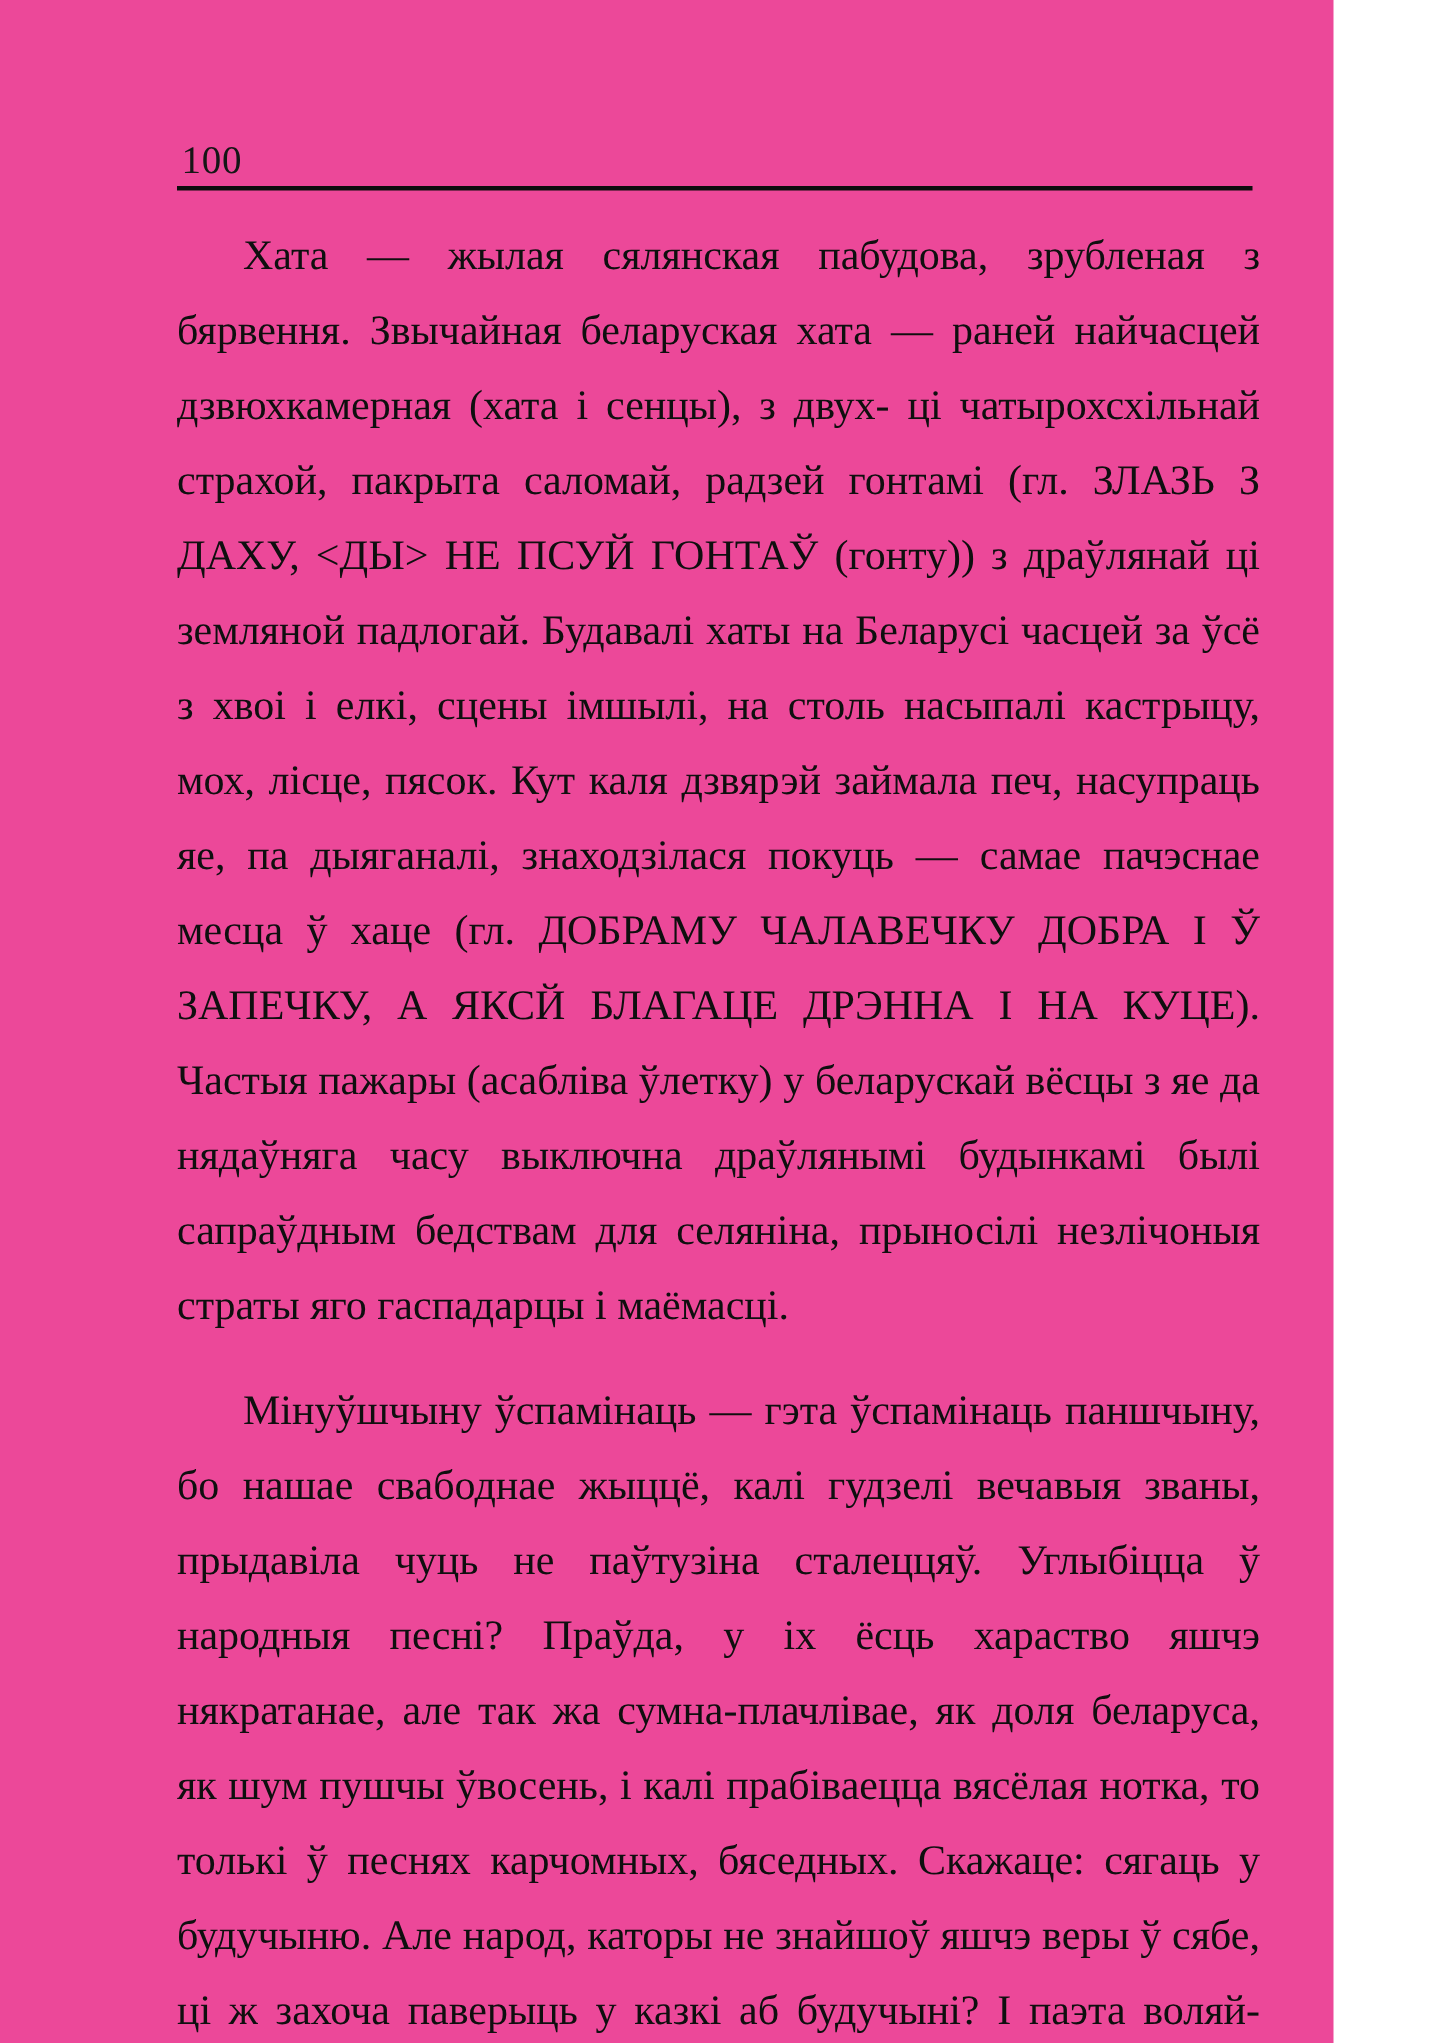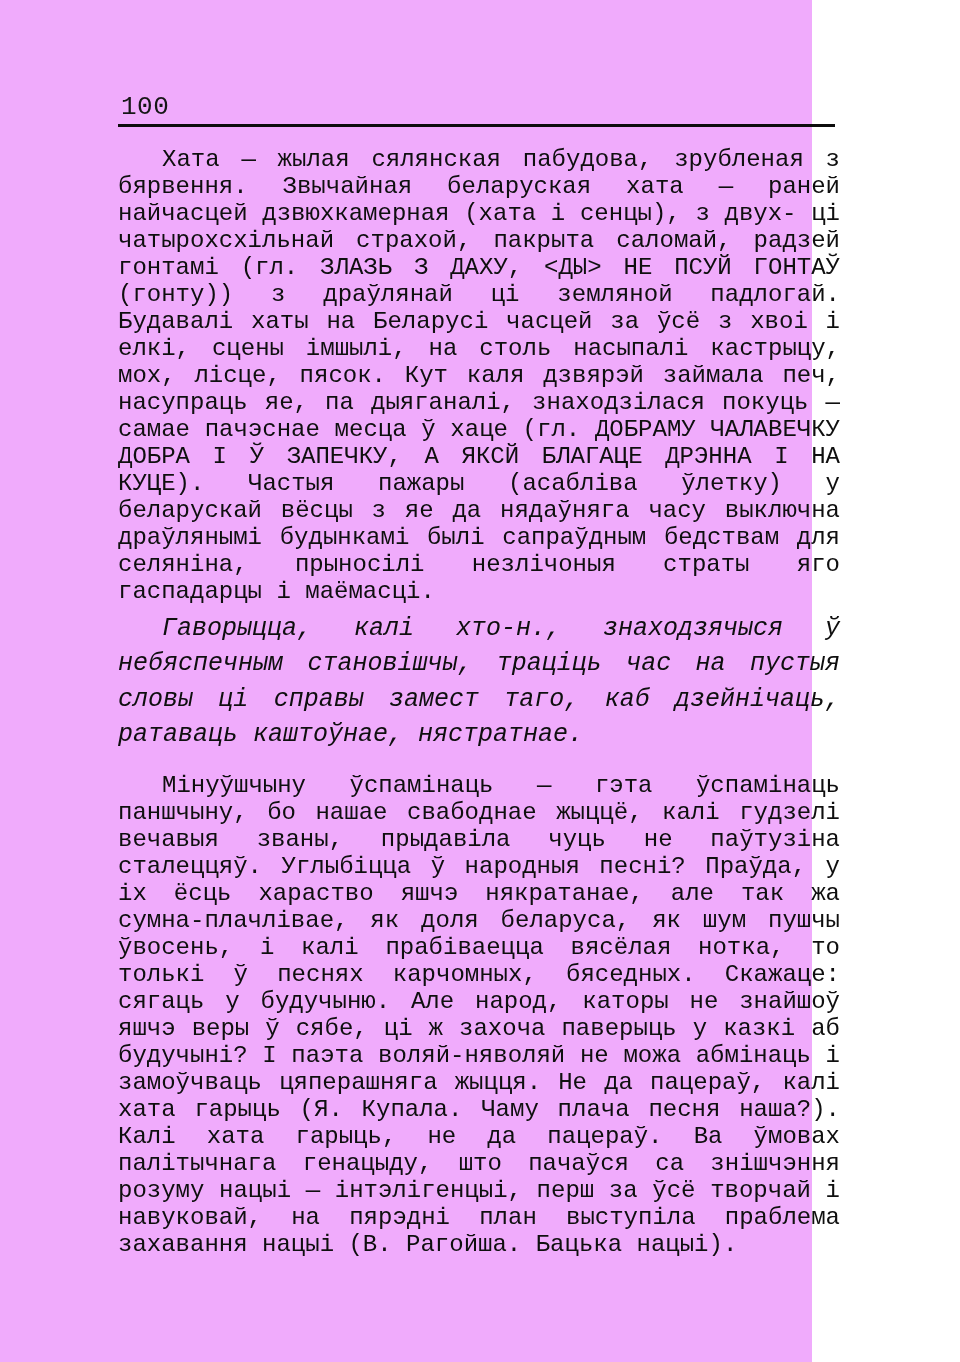--- a/index.html
+++ b/index.html
@@ -15,24 +15,23 @@
     overflow: hidden;
     font-family: "Liberation Serif", "DejaVu Serif", serif;
     color: #111111;
     -webkit-font-smoothing: antialiased;
   }
 
   .page {
     position: absolute;
     left: 0;
     top: 0;
-    width: 812px;
+    width: 889px;
     height: 1362px;
-    background: #f0abfc;
-    font-family: Liberation Mono, monospace;
+    background: #ec4899;
   }
 
   
   .header-block {
     position: absolute;
     left: 118px;
     top: 92px;
     width: 718px;
   }
   .folio {
@@ -52,22 +51,22 @@
   
   .column {
     position: absolute;
     left: 118px;
     top: 146px;
     width: 722px;
   }
 
   p {
     margin: 0;
-    font-size: 24px;
-    line-height: 27px;
+    font-size: 28px;
+    line-height: 50px;
     text-align: justify;
     text-justify: inter-word;
     color: #131313;
     hyphens: manual;
   }
 
   .body-para {
     text-indent: 44px;
   }
 
@@ -105,19 +104,18 @@
   <div class="header-block">
     <div class="folio">100</div>
     <div class="header-rule"></div>
   </div>
 
   <div class="column">
 
     <p class="body-para gap-para">Хата — жылая сялянская пабудова, зрубленая з бярвення. Звычайная беларуская хата — раней найчасцей дзвюхкамерная (хата і сенцы), з двух- ці чатырохсхільнай страхой, пакрыта саломай, радзей гонтамі (гл. ЗЛАЗЬ З ДАХУ, &lt;ДЫ&gt; НЕ ПСУЙ ГОНТАЎ (гонту)) з драўлянай ці земляной падлогай. Будавалі хаты на Беларусі часцей за ўсё з хвоі і елкі, сцены імшылі, на столь насыпалі кастрыцу, мох, лісце, пясок. Кут каля дзвярэй займала печ, насупраць яе, па дыяганалі, знаходзілася покуць — самае пачэснае месца ў хаце (гл. ДОБРАМУ ЧАЛАВЕЧКУ ДОБРА І Ў ЗАПЕЧКУ, А ЯКСЙ БЛАГАЦЕ ДРЭННА І НА КУЦЕ). Частыя пажары (асабліва ўлетку) у беларускай вёсцы з яе да нядаўняга часу выключна драўлянымі будынкамі былі сапраўдным бедствам для селяніна, прыносілі незлічоныя страты яго гаспадарцы і маёмасці.</p>
 
 
-    <p class="definition gap-def">Гаворыцца, калі хто-н., знаходзячыся ў небяспечным становішчы, траціць час на пустыя словы ці справы замест таго, каб дзейнічаць, ратаваць каштоўнае, нястратнае.</p>
 
     <p class="body-para gap-quote">Мінуўшчыну ўспамінаць — гэта ўспамінаць паншчыну, бо нашае свабоднае жыццё, калі гудзелі вечавыя званы, прыдавіла чуць не паўтузіна сталеццяў. Углыбіцца ў народныя песні? Праўда, у іх ёсць хараство яшчэ някратанае, але так жа сумна-плачлівае, як доля беларуса, як шум пушчы ўвосень, і калі прабіваецца вясёлая нотка, то толькі ў песнях карчомных, бяседных. Скажаце: сягаць у будучыню. Але народ, каторы не знайшоў яшчэ веры ў сябе, ці ж захоча паверыць у казкі аб будучыні? І паэта воляй-няволяй не можа абмінаць і замоўчваць цяперашняга жыцця. Не да пацераў, калі хата гарыць (Я. Купала. Чаму плача песня наша?). Калі хата гарыць, не да пацераў. Ва ўмовах палітычнага генацыду, што пачаўся са знішчэння розуму нацыі — інтэлігенцыі, перш за ўсё творчай і навуковай, на пярэдні план выступіла праблема захавання нацыі (В. Рагойша. Бацька нацыі).</p>
 
   </div>
 
 </div>
 
 </body></html>

